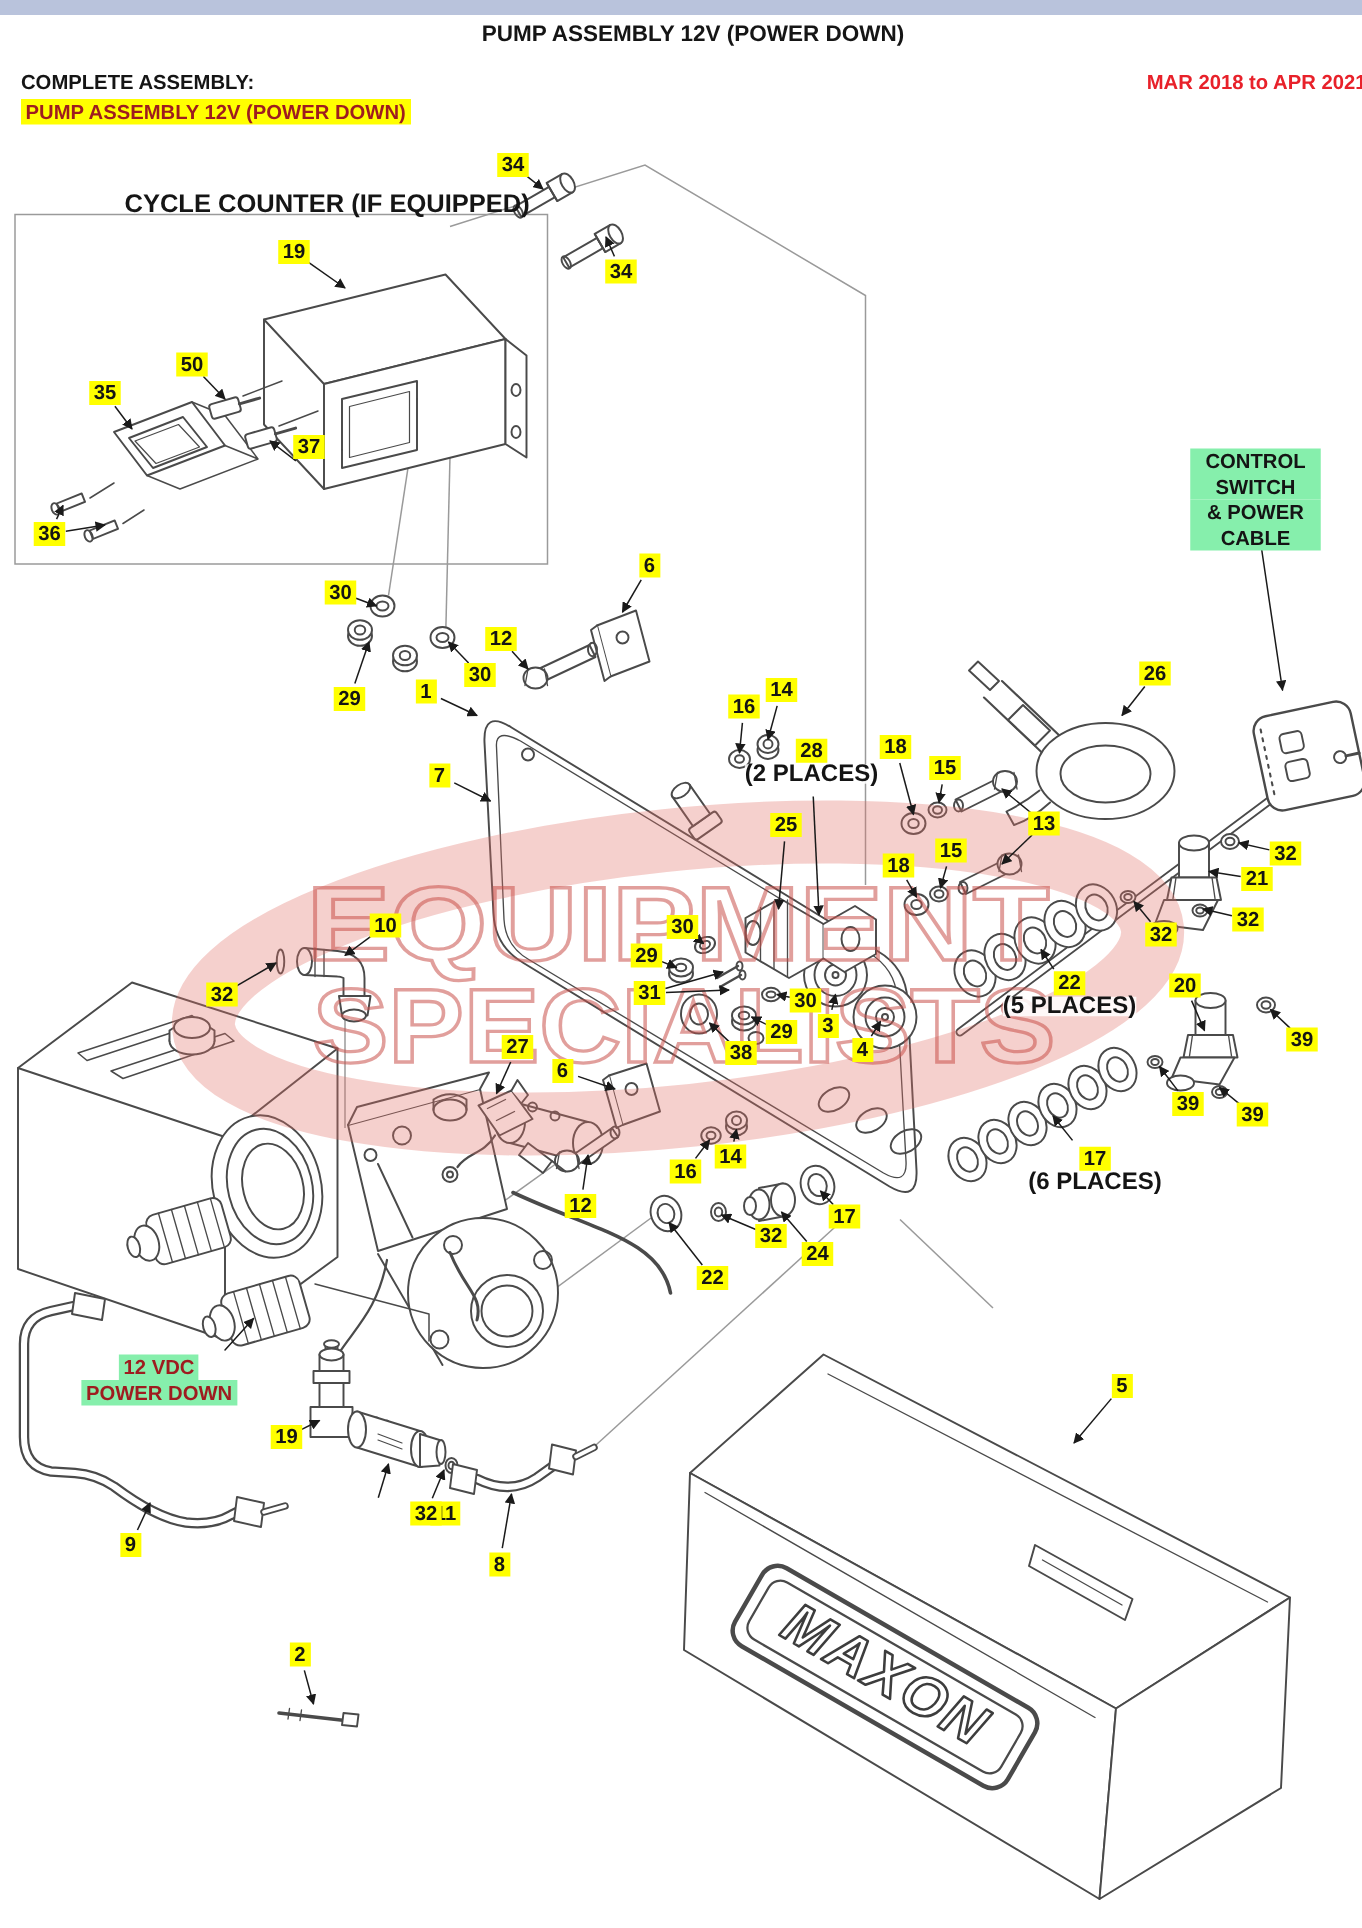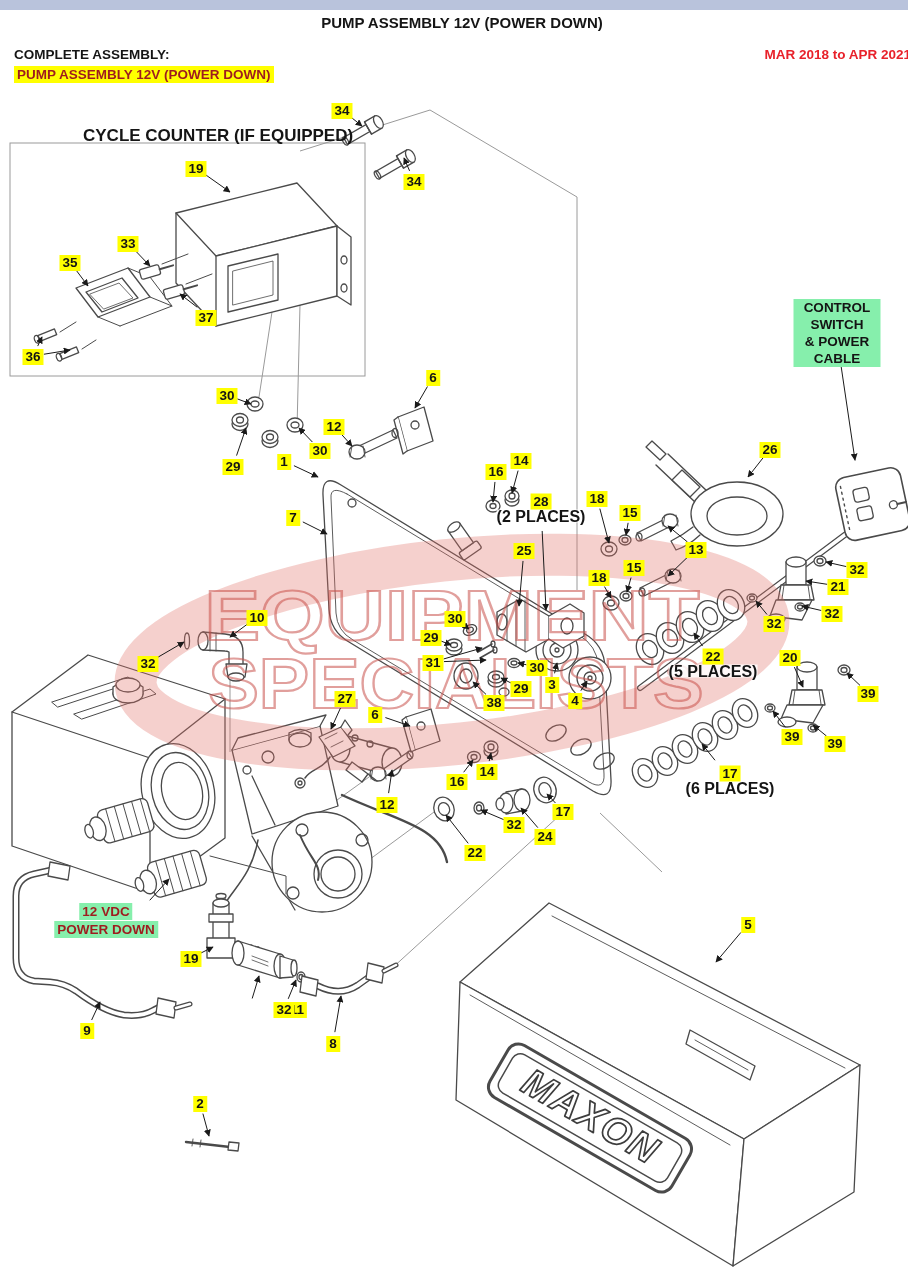--- a/index.html
+++ b/index.html
@@ -533,23 +533,23 @@
       <line x1="91.63222437100092" y1="1020.0229013547672" x2="100" y2="1002" marker-end="url(#arrow)"></line>
       <line x1="334.84579282853196" y1="1032.1559671323746" x2="341" y2="996" marker-end="url(#arrow)"></line>
       <line x1="202.8942914637132" y1="1113.6124020336151" x2="209" y2="1136" marker-end="url(#arrow)"></line>
       <line x1="740.9145067963894" y1="932.4140231792876" x2="716" y2="962" marker-end="url(#arrow)"></line>
     </svg>
 
   <div id="callout-layer">
       <div class="callout" style="left: 342px; top: 110px;"><span class="co-num">34</span></div>
       <div class="callout" style="left: 414px; top: 181px;"><span class="co-num">34</span></div>
       <div class="callout" style="left: 196px; top: 168px;"><span class="co-num">19</span></div>
-      <div class="callout" style="left: 128px; top: 243px;"><span class="co-num">33</span></div>
+      <div class="callout" style="left: 128px; top: 243px;"><span class="co-num">50</span></div>
       <div class="callout" style="left: 70px; top: 262px;"><span class="co-num">35</span></div>
-      <div class="callout" style="left: 206px; top: 317px;"><span class="co-num">37</span></div>
+      <div class="callout" style="left: 206px; top: 298px;"><span class="co-num">37</span></div>
       <div class="callout" style="left: 33px; top: 356px;"><span class="co-num">36</span></div>
       <div class="callout" style="left: 227px; top: 395px;"><span class="co-num">30</span></div>
       <div class="callout" style="left: 433px; top: 377px;"><span class="co-num">6</span></div>
       <div class="callout" style="left: 334px; top: 426px;"><span class="co-num">12</span></div>
       <div class="callout" style="left: 320px; top: 450px;"><span class="co-num">30</span></div>
       <div class="callout" style="left: 233px; top: 466px;"><span class="co-num">29</span></div>
       <div class="callout" style="left: 284px; top: 461px;"><span class="co-num">1</span></div>
       <div class="callout" style="left: 496px; top: 471px;"><span class="co-num">16</span></div>
       <div class="callout" style="left: 521px; top: 460px;"><span class="co-num">14</span></div>
       <div class="callout" style="left: 541px; top: 507px;"><span class="co-num">28</span><span class="co-note">(2 PLACES)</span></div>

